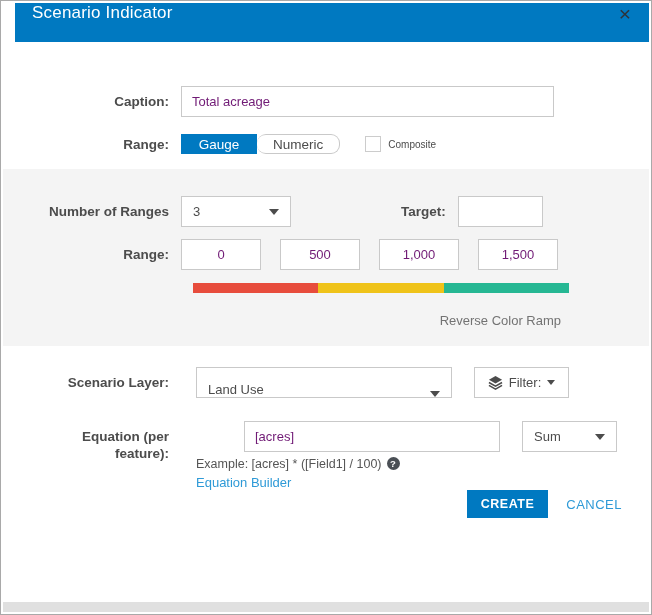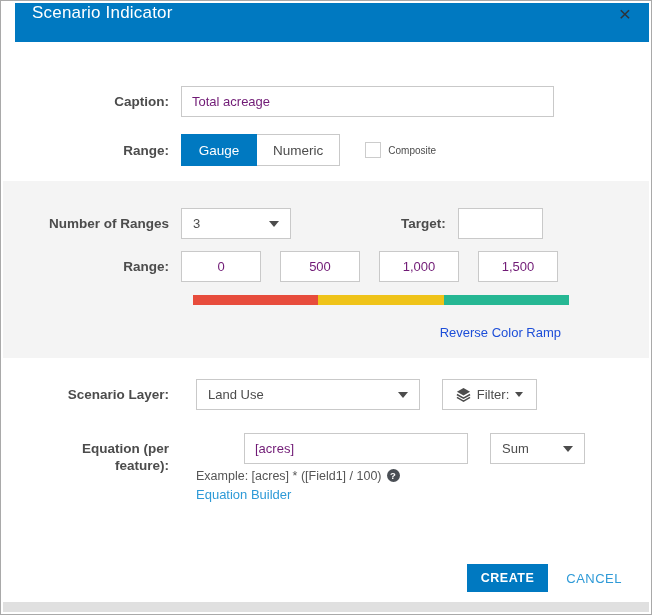--- a/index.html
+++ b/index.html
@@ -57,26 +57,26 @@
   a.link { text-decoration: none; cursor: pointer; }
 
   
   .caption-row { margin-top: 44px; }
   .caption-input { width: 373px; }
 
   
   .type-row { margin-top: 17px; }
   .segmented { display: flex; }
   .seg {
-    height: 32px; border: 1px solid #c9c9c9; background: #fff;
+    height: 20px; border: 1px solid #c9c9c9; background: #fff;
     font-family: inherit; font-size: 13.5px; color: #4c4c4c;
     padding: 0 16px; min-width: 76px; cursor: pointer;
   }
   .seg.selected { background: #0079c1; border-color: #0079c1; color: #fff; }
-  .seg + .seg { border-left: none; }
+  .seg + .seg { border-left: none; border-radius: 9px; }
   .checkbox {
     width: 16px; height: 16px; border: 1px solid #ccc; background: #fff;
     display: inline-block; margin-left: 25px; cursor: pointer;
   }
   .cb-label { font-size: 10px; color: #4c4c4c; margin-left: 7px; }
 
   
   .graysec {
     margin-top: 15px;
     background: #f4f4f4;
@@ -88,21 +88,21 @@
   .range-row { margin-top: 12px; }
   .range-input { width: 80px; margin-right: 19px; text-align: center; }
   .ramp-wrap { margin-left: 190px; width: 376px; }
   .ramp { margin-top: 13px; height: 10px; display: flex; }
   .ramp-seg { flex: 1 1 0; height: 10px; }
   .reverse-row { margin-top: 20px; text-align: right; padding-right: 8px; font-size: 13px; }
 
   
   .layer-row { margin-top: 21px; }
   .ml15 { margin-left: 15px; }
-  .w230 { width: 224px; }
+  .w230 { width: 256px; align-items: flex-end; }
   .filter-btn {
     margin-left: 22px; height: 31px; width: 95px;
     border: 1px solid #c9c9c9; background: #fff;
     display: flex; align-items: center; justify-content: center;
     font-size: 13px; color: #4c4c4c; cursor: pointer; gap: 6px;
   }
   .filter-btn .arrow { border-top-width: 5px; border-left-width: 4px; border-right-width: 4px; }
 
   
   .eq-row { margin-top: 23px; align-items: flex-start; }
@@ -114,21 +114,21 @@
   .example-line { margin-top: 5px; font-size: 12.5px; color: #555; display: flex; align-items: flex-start; gap: 5px; }
   .help {
     width: 13px; height: 13px; border-radius: 50%;
     background: #4a4f55; color: #fff; font-size: 9.5px; font-weight: bold;
     display: inline-flex; align-items: center; justify-content: center;
     cursor: pointer;
   }
   .builder-row { margin-top: 4px; font-size: 13px; }
 
   
-  .footer { margin-top: 62px; display: flex; justify-content: flex-end; align-items: center; padding-right: 27px; }
+  .footer { display: flex; justify-content: flex-end; align-items: center; padding-right: 27px; }
   .create {
     height: 28px; padding: 0 13px;
     background: #0079c1; border: 1px solid #0079c1; color: #fff;
     font-family: inherit; font-size: 12.5px; font-weight: bold; letter-spacing: .5px;
     cursor: pointer;
   }
   .cancel { margin-left: 18px; font-size: 13px; letter-spacing: .5px; font-weight: 500; }
 
   .bottom-strip {
     position: absolute; left: 2px; right: 2px; bottom: 2px; height: 10px;
@@ -180,21 +180,21 @@
       <input class="input range-input" value="1,500" style="">
     </div>
 
     <div class="ramp-wrap">
       <div class="ramp">
         <div class="ramp-seg" style="background-color: rgb(231, 76, 60);"></div>
         <div class="ramp-seg" style="background-color: rgb(239, 195, 25);"></div>
         <div class="ramp-seg" style="background-color: rgb(38, 183, 147);"></div>
       </div>
       <div class="reverse-row">
-        <a class="link" style="color: #1d4ed8;">Reverse Color Ramp</a>
+        <a class="link" style="color: #737373;">Reverse Color Ramp</a>
       </div>
     </div>
 
   </div>
 
   <div class="row layer-row">
     <label class="lbl">Scenario Layer:</label>
     <div class="select w230 ml15">
       <span>Land Use</span>
       <span class="arrow"></span>

